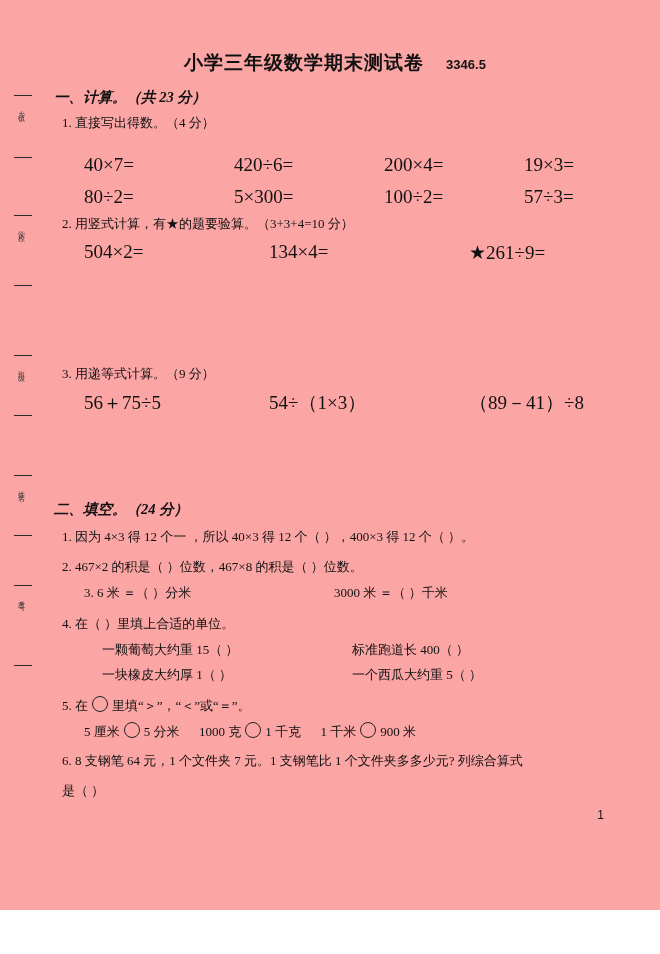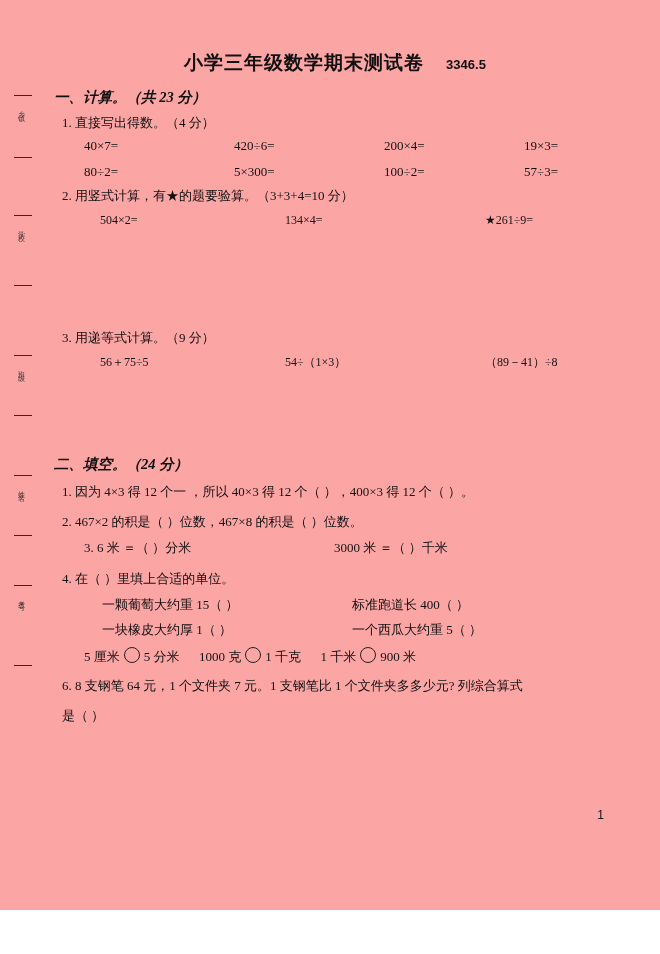--- a/index.html
+++ b/index.html
@@ -86,29 +86,29 @@
   }
   .q-sub {
     font-size: 13px;
     margin: 3px 0 2px 34px;
     line-height: 1.7;
   }
 
   .grid4 {
     display: grid;
     grid-template-columns: 150px 150px 140px 120px;
-    margin: 4px 0 2px 34px;
-    font-size: 13px;
+    margin: 20px 0 2px 34px;
+    font-size: 19px;
     row-gap: 10px;
   }
   .grid3 {
     display: grid;
     grid-template-columns: 185px 200px 160px;
-    margin: 6px 0 2px 50px;
-    font-size: 12px;
+    margin: 6px 0 2px 34px;
+    font-size: 19px;
   }
   .vspace-md { height: 92px; }
   .vspace-lg { height: 60px; }
 
   .fill-line {
     display: grid;
     grid-template-columns: 250px 250px;
     margin: 2px 0 2px 34px;
     font-size: 13px;
     line-height: 1.9;
@@ -204,20 +204,23 @@
     </div>
 
     <div class="q tight">4. 在（   ）里填上合适的单位。</div>
     <div class="fill-line" style="margin-left:52px;">
       <div>一颗葡萄大约重 15（          ）</div>
       <div>标准跑道长 400（          ）</div>
       <div>一块橡皮大约厚 1（          ）</div>
       <div>一个西瓜大约重 5（          ）</div>
     </div>
 
+    <div class="q tight">
+      <span>5. 在</span><span class="circle"></span><span>里填“＞”，“＜”或“＝”。</span>
+    </div>
 
     <div class="q-sub">
       <span>5 厘米</span><span class="circle"></span><span>5 分米</span>
       &nbsp;&nbsp;&nbsp;&nbsp;
       <span>1000 克</span><span class="circle"></span><span>1 千克</span>
       &nbsp;&nbsp;&nbsp;&nbsp;
       <span>1 千米</span><span class="circle"></span><span>900 米</span>
     </div>
 
     <div class="q tight" style="margin-top:6px;">6. 8 支钢笔 64 元，1 个文件夹 7 元。1 支钢笔比 1 个文件夹多多少元? 列综合算式</div>

